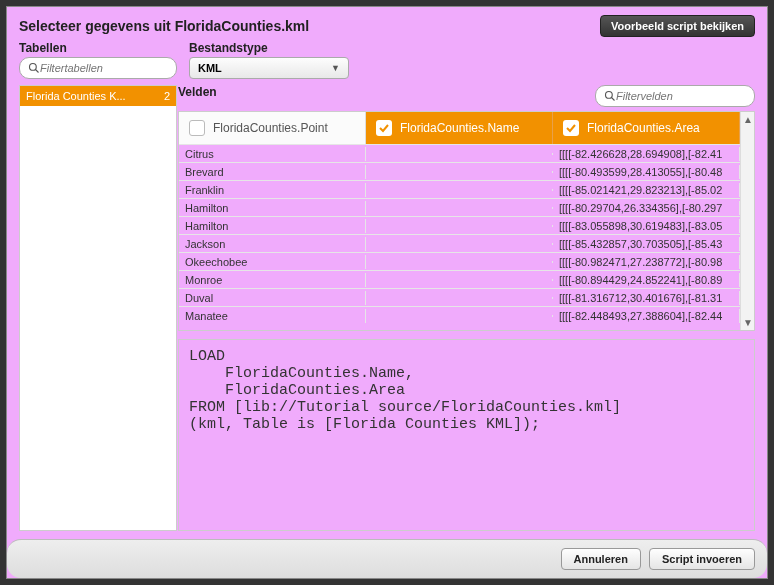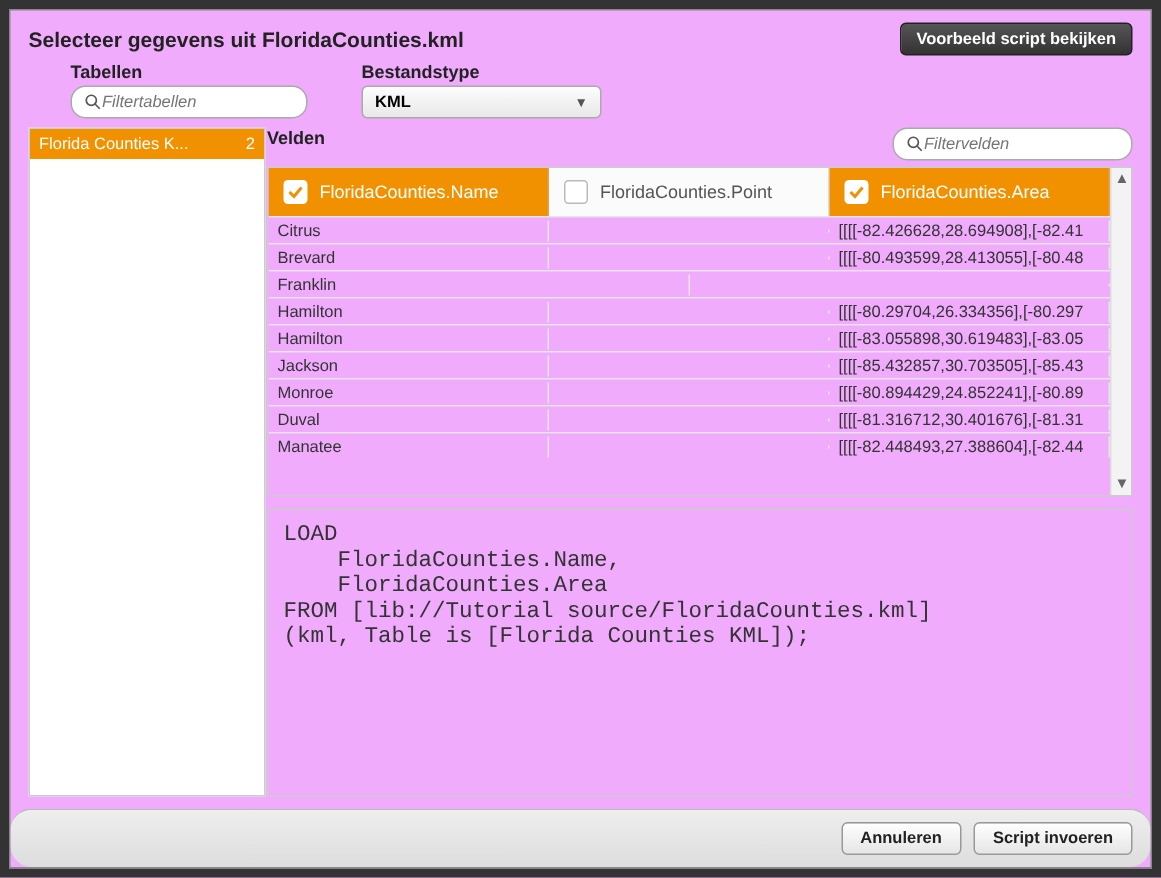--- a/index.html
+++ b/index.html
@@ -40,22 +40,22 @@
   font-size: 11px;
   cursor: pointer;
   font-weight: bold;
 }
 .row-top {
   display: flex;
   padding: 0 12px;
   gap: 12px;
 }
 .col-label { font-size: 12px; font-weight: bold; color: #222; margin-bottom: 2px; }
-.col-tables { width: 158px; margin-left: 28px; }
-.col-filetype { width: 160px; margin-left: 24px; }
+.col-tables { width: 158px; }
+.col-filetype { width: 160px; }
 .search-input {
   display: flex;
   align-items: center;
   border: 1px solid #aaa;
   border-radius: 10px;
   padding: 2px 8px;
   height: 22px;
   background: #fff;
   width: 100%;
 }
@@ -263,31 +263,31 @@
                 <line x1="10" y1="10" x2="14" y2="14" stroke="#555" stroke-width="1.5"></line>
               </svg>
             <input type="text" placeholder="Filtervelden" style="">
           </div>
         </div>
       </div>
 
       <div class="field-table-wrap">
         <div class="field-table">
           <div class="ft-head">
+            <div class="ft-head-cell unsel">
+              <span class="cb unchecked"></span>
+              <span>FloridaCounties.Point</span>
+            </div>
             <div class="ft-head-cell sel">
               <span class="cb checked">
                 <svg width="12" height="12" viewBox="0 0 12 12">
                     <polyline points="2,6 5,9 10,3" fill="none" stroke="#f29100" stroke-width="2"></polyline>
                   </svg>
               </span>
               <span>FloridaCounties.Name</span>
-            </div>
-            <div class="ft-head-cell unsel">
-              <span class="cb unchecked"></span>
-              <span>FloridaCounties.Point</span>
             </div>
             <div class="ft-head-cell sel">
               <span class="cb checked">
                 <svg width="12" height="12" viewBox="0 0 12 12">
                     <polyline points="2,6 5,9 10,3" fill="none" stroke="#f29100" stroke-width="2"></polyline>
                   </svg>
               </span>
               <span>FloridaCounties.Area</span>
             </div>
           </div>
@@ -298,35 +298,41 @@
                 <div class="ft-cell">[[[[-82.426628,28.694908],[-82.41</div>
               </div>
               <div class="ft-row">
                 <div class="ft-cell">Brevard</div>
                 <div class="ft-cell"></div>
                 <div class="ft-cell">[[[[-80.493599,28.413055],[-80.48</div>
               </div>
               <div class="ft-row">
                 <div class="ft-cell">Franklin</div>
                 <div class="ft-cell"></div>
+                <div class="ft-cell">[[[[-85.021421,29.823213],[-85.02</div>
               </div>
               <div class="ft-row">
                 <div class="ft-cell">Hamilton</div>
                 <div class="ft-cell"></div>
                 <div class="ft-cell">[[[[-80.29704,26.334356],[-80.297</div>
               </div>
               <div class="ft-row">
                 <div class="ft-cell">Hamilton</div>
                 <div class="ft-cell"></div>
                 <div class="ft-cell">[[[[-83.055898,30.619483],[-83.05</div>
               </div>
               <div class="ft-row">
                 <div class="ft-cell">Jackson</div>
                 <div class="ft-cell"></div>
                 <div class="ft-cell">[[[[-85.432857,30.703505],[-85.43</div>
+              </div>
+              <div class="ft-row">
+                <div class="ft-cell">Okeechobee</div>
+                <div class="ft-cell"></div>
+                <div class="ft-cell">[[[[-80.982471,27.238772],[-80.98</div>
               </div>
               <div class="ft-row">
                 <div class="ft-cell">Monroe</div>
                 <div class="ft-cell"></div>
                 <div class="ft-cell">[[[[-80.894429,24.852241],[-80.89</div>
               </div>
               <div class="ft-row">
                 <div class="ft-cell">Duval</div>
                 <div class="ft-cell"></div>
                 <div class="ft-cell">[[[[-81.316712,30.401676],[-81.31</div>

